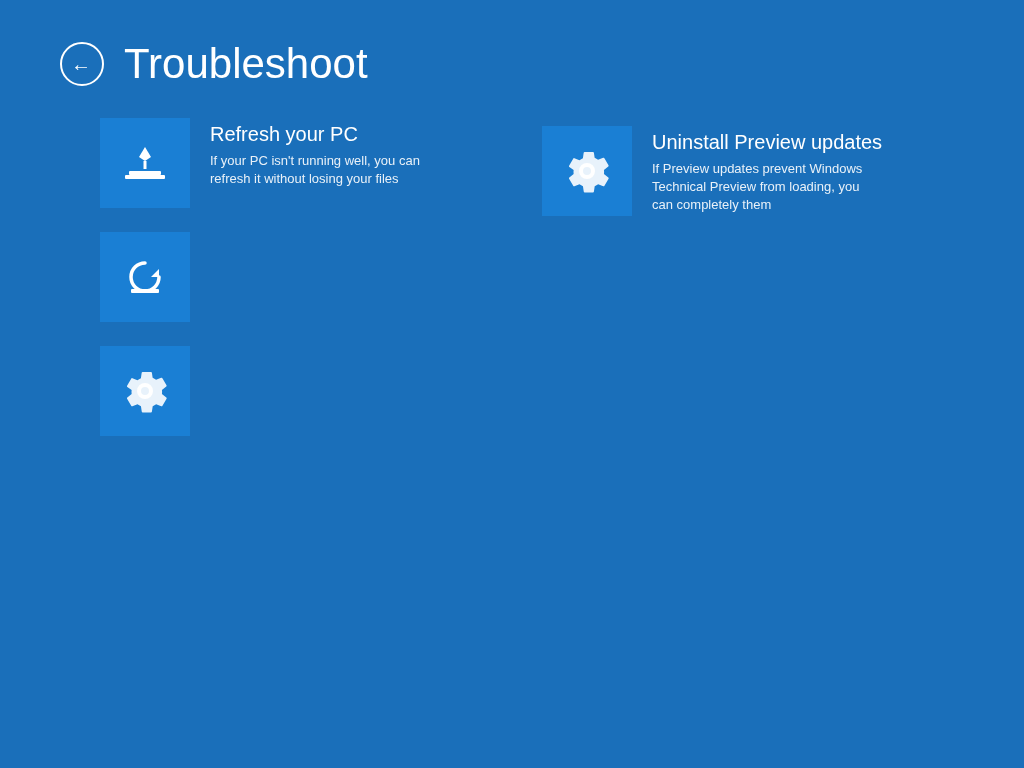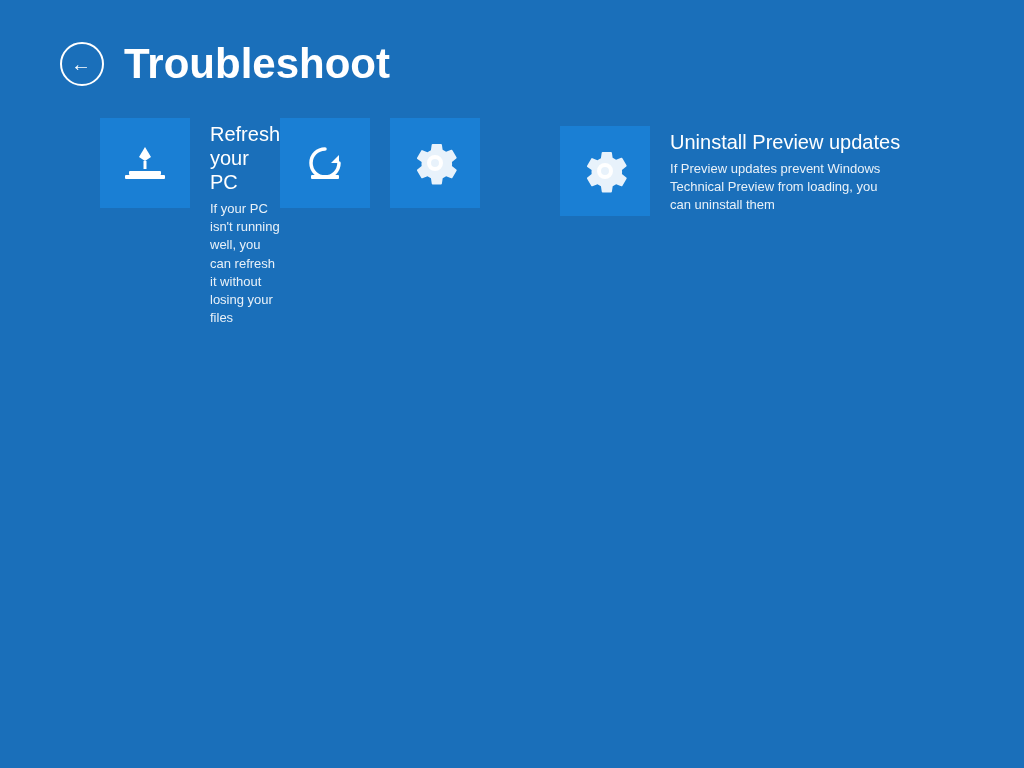--- a/index.html
+++ b/index.html
@@ -37,21 +37,21 @@
     }
 
     .back-arrow {
       font-size: 20px;
       line-height: 1;
       margin-right: 2px;
     }
 
     .page-title {
       font-size: 42px;
-      font-weight: 700;
+      font-weight: 400;
       letter-spacing: 0px;
     }
 
     .options-grid {
       display: grid;
       grid-template-columns: 1fr 1fr;
       gap: 0;
       padding: 0 100px;
       column-gap: 60px;
     }
@@ -104,21 +104,21 @@
 
 <div class="header">
   <div class="back-button">
     <span class="back-arrow">←</span>
   </div>
   <h1 class="page-title">Troubleshoot</h1>
 </div>
 
 <div class="options-grid">
 
-  <div style="display:flex; flex-direction:row;">
+  <div style="display:flex; flex-direction:column;">
 
     <div class="option-item">
       <div class="option-icon">
         <svg viewBox="0 0 48 48">
 
           <rect x="8" y="32" width="32" height="4" rx="1"></rect>
           <rect x="4" y="36" width="40" height="4" rx="1"></rect>
 
           <polygon points="24,8 30,18 24,22 18,18"></polygon>
           <line x1="24" y1="22" x2="24" y2="30" stroke="white" stroke-width="3"></line>
@@ -157,20 +157,20 @@
 
     <div class="option-item">
       <div class="option-icon">
         <svg viewBox="0 0 48 48">
           <path d="M24 16a8 8 0 1 0 0 16 8 8 0 0 0 0-16zm0 12a4 4 0 1 1 0-8 4 4 0 0 1 0 8z"></path>
           <path d="M40.94 27a17.08 17.08 0 0 0 .14-2 17.08 17.08 0 0 0-.14-2l4.32-3.38a1 1 0 0 0 .24-1.27l-4.1-7.1a1 1 0 0 0-1.22-.44l-5.1 2.05a16.7 16.7 0 0 0-3.45-2l-.77-5.4A1 1 0 0 0 29.88 5h-8.2a1 1 0 0 0-1 .86l-.77 5.4a16.7 16.7 0 0 0-3.45 2L11.4 11.2a1 1 0 0 0-1.22.44l-4.1 7.1a1 1 0 0 0 .25 1.27L10.66 23a17 17 0 0 0-.14 2 17 17 0 0 0 .14 2l-4.32 3.38a1 1 0 0 0-.25 1.27l4.1 7.1a1 1 0 0 0 1.22.44l5.1-2.05a16.7 16.7 0 0 0 3.45 2l.77 5.4a1 1 0 0 0 1 .86h8.2a1 1 0 0 0 1-.86l.77-5.4a16.7 16.7 0 0 0 3.45-2l5.1 2.05a1 1 0 0 0 1.22-.44l4.1-7.1a1 1 0 0 0-.25-1.27z" opacity="0.9"></path>
         </svg>
       </div>
       <div class="option-text">
         <div class="option-title">Uninstall Preview updates</div>
-        <div class="option-desc">If Preview updates prevent Windows Technical Preview from loading, you can uninstall them</div>
+        <div class="option-desc">If Preview updates prevent Windows Technical Preview from loading, you can completely them</div>
       </div>
     </div>
 
 
   </div>
 
 </div>
 
 </body></html>

